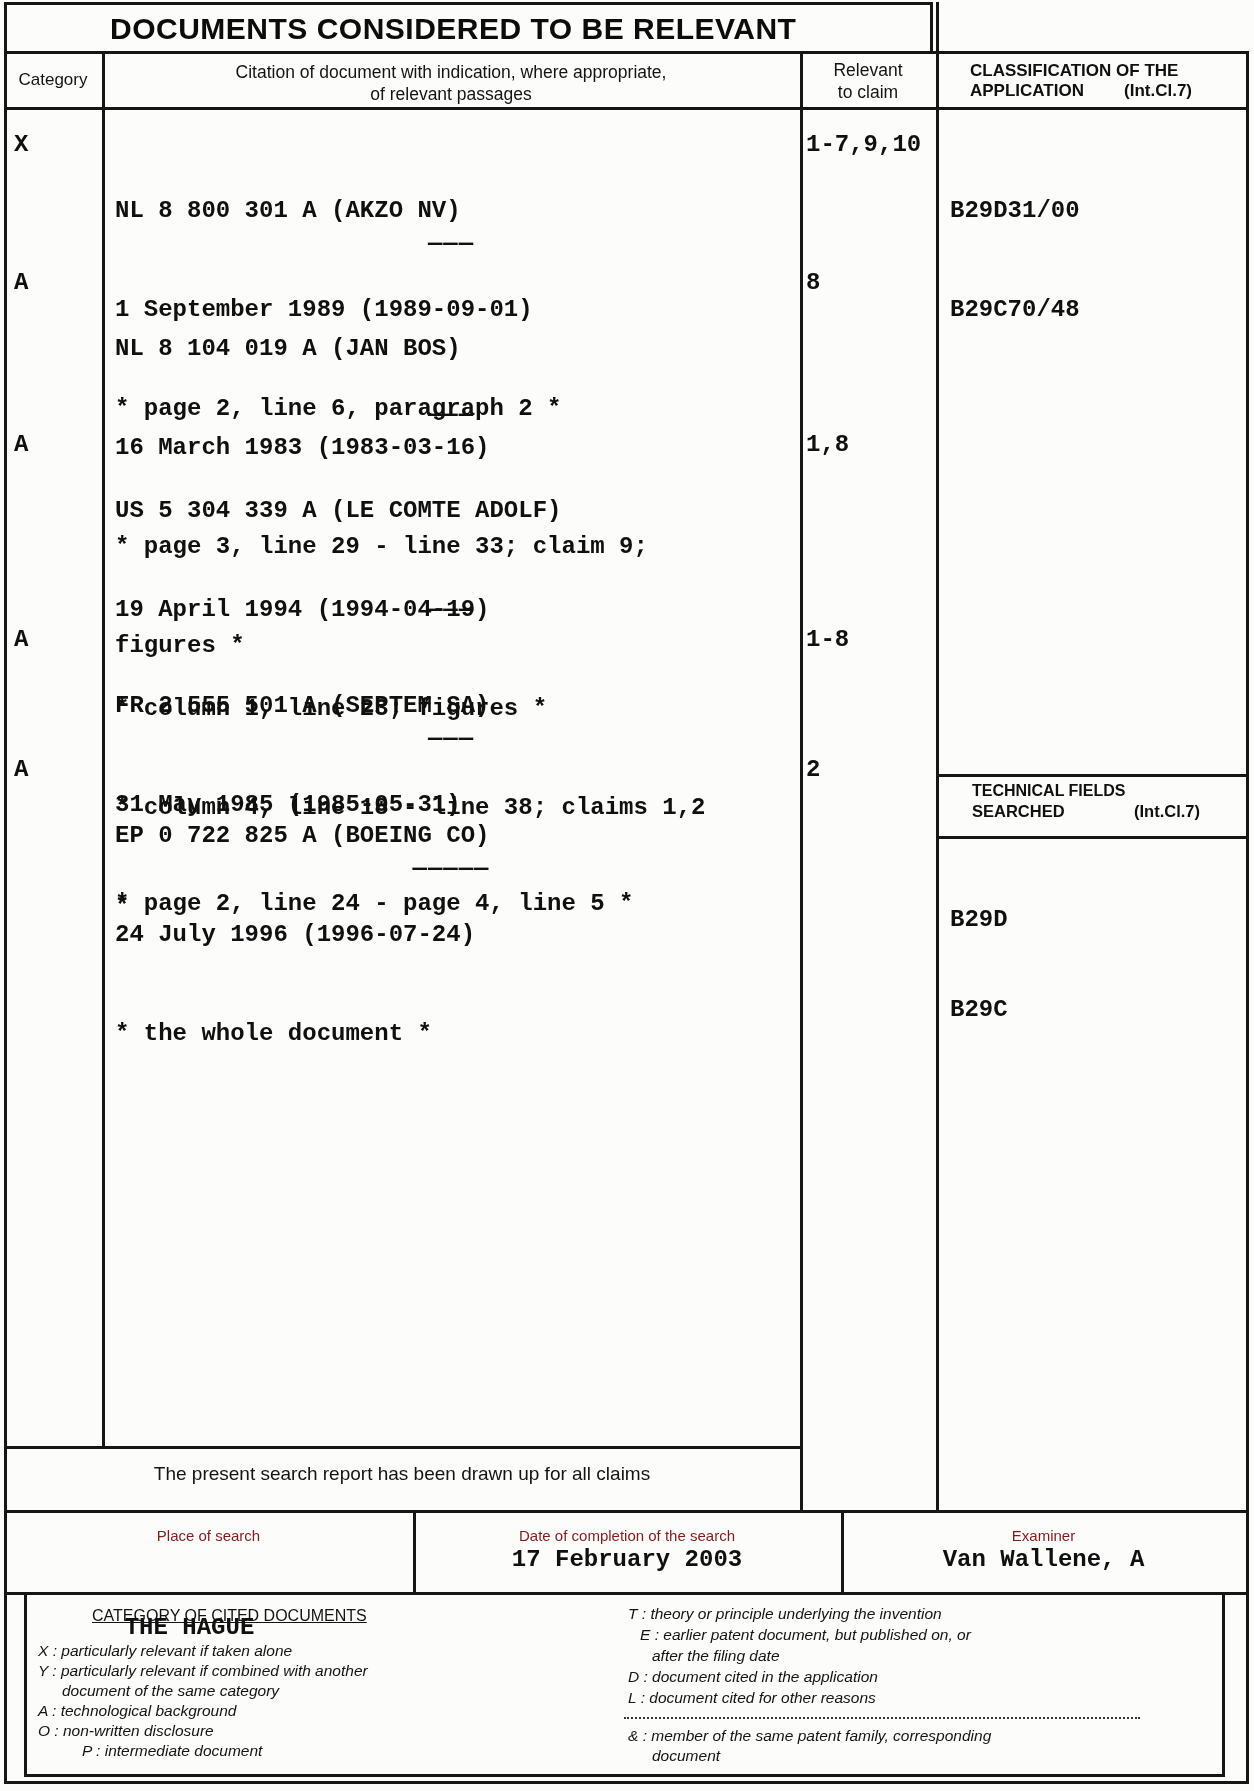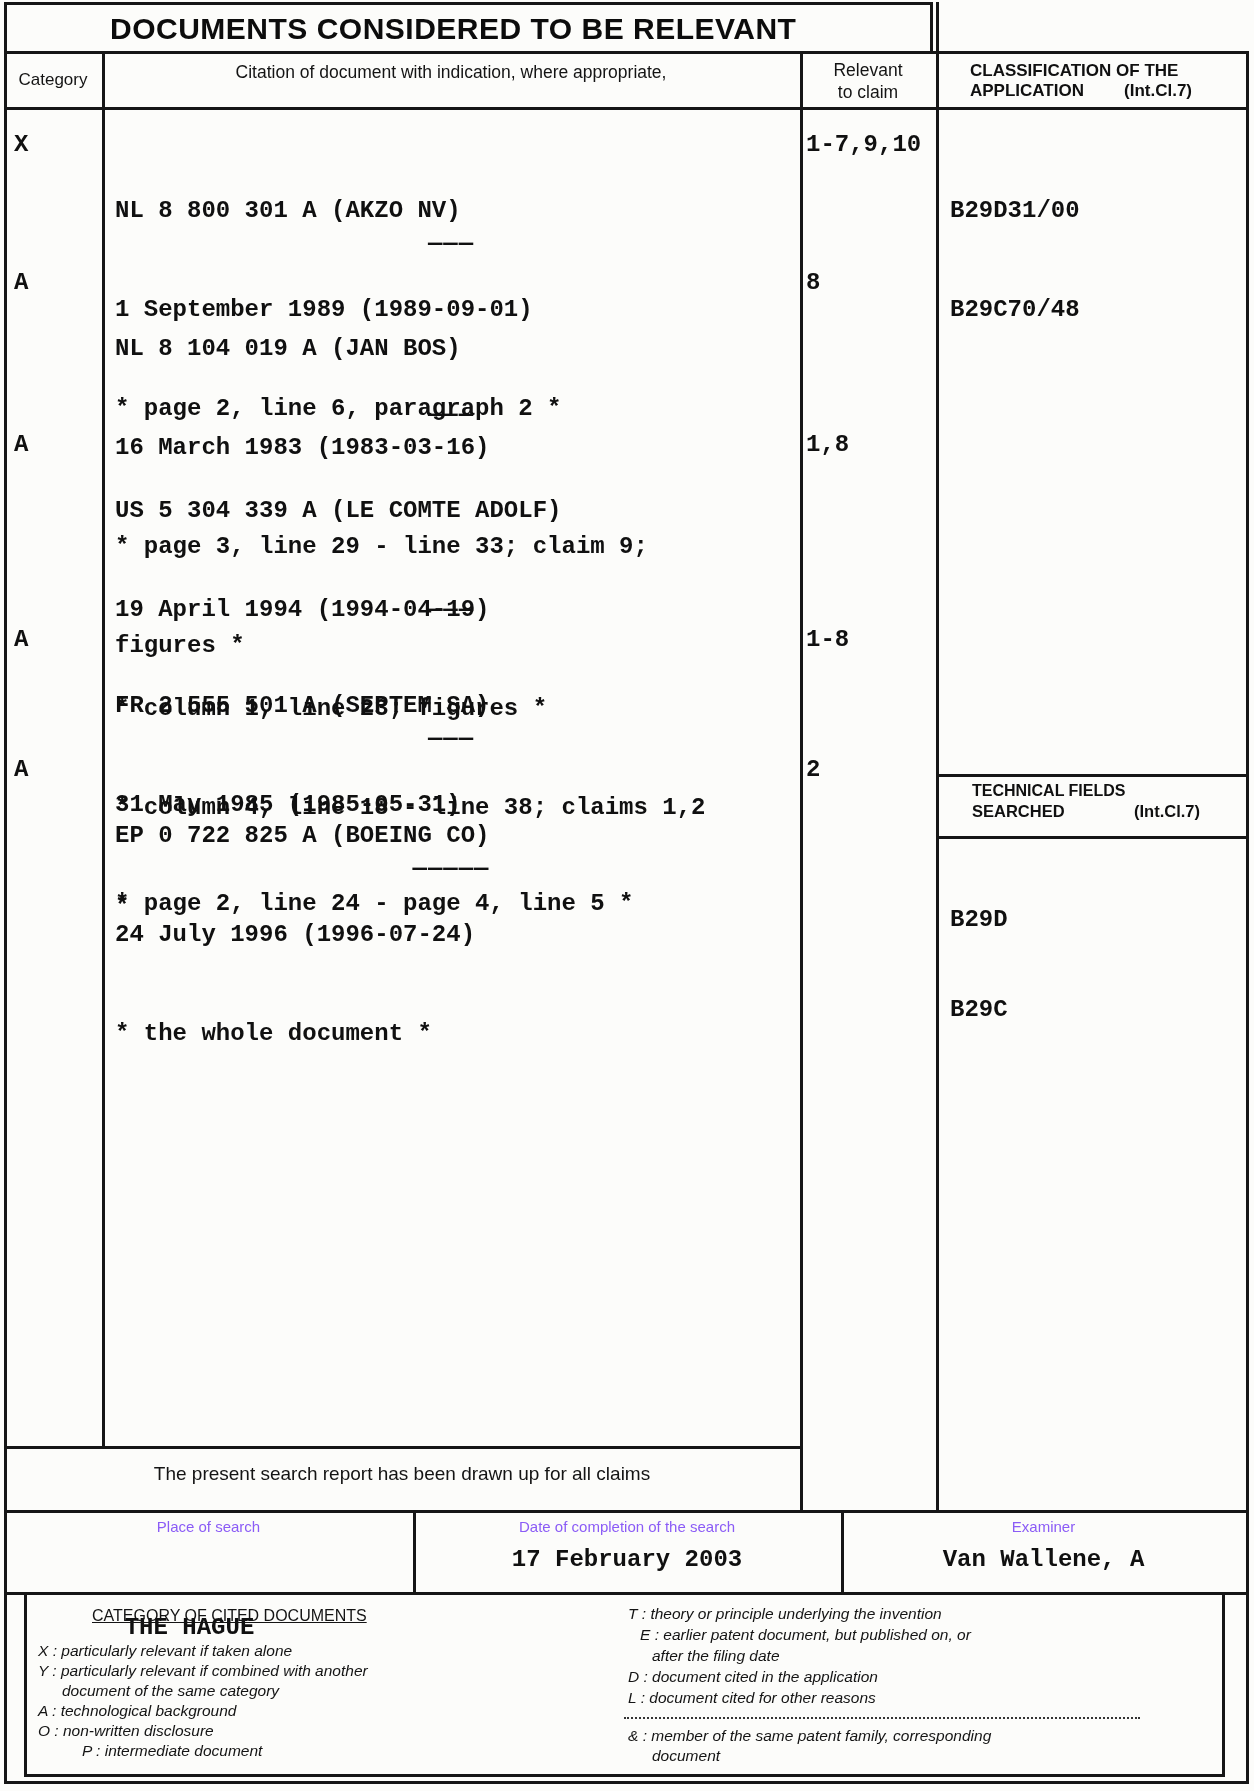--- a/index.html
+++ b/index.html
@@ -32,21 +32,21 @@
   .cell-center{text-align:center;}
   .claim-col{left:806px;}
   .cit-col{left:115px;}
   .cat-col{left:14px;}
   .sep{left:102px;width:698px;text-align:center;letter-spacing:1px;}
   .classhdr{font-size:17px;font-weight:bold;line-height:20px;white-space:pre;}
   .legend-line{font-size:15.5px;font-style:italic;white-space:nowrap;color:#141414;}
   .legend-head{font-size:16px;white-space:nowrap;color:#141414;text-decoration:underline;}
   .dotted{border-top:2px dotted #333;}
   .flexsb{display:flex;justify-content:space-between;}
-  .smalllabel{font-size:15px;text-align:center;color:#8b5cf6;}
+  .smalllabel{font-size:15px;text-align:center;color:#7f1d1d;margin-top:9px;}
 </style>
 </head>
 <body>
 
 <div class="page">
 
   <div class="hl" style="left:4px;top:2px;width:929px;"></div>
   <div class="vl" style="left:4px;top:2px;height:1782px;"></div>
   <div class="vl" style="left:930px;top:2px;height:52px;"></div>
   <div class="vl" style="left:936px;top:2px;height:1511px;"></div>
@@ -64,20 +64,21 @@
   <div class="hl" style="left:4px;top:1592px;width:1245px;"></div>
   <div class="vl" style="left:24px;top:1592px;height:185px;"></div>
   <div class="vl" style="left:1222px;top:1592px;height:185px;"></div>
   <div class="hl" style="left:24px;top:1774px;width:1201px;"></div>
   <div class="hl" style="left:4px;top:1781px;width:1245px;"></div>
 
   <div class="abs title" style="left:110px;top:12px;">DOCUMENTS CONSIDERED TO BE RELEVANT</div>
 
   <div class="abs hdr" style="left:4px;top:69px;width:98px;font-size:17px;">Category</div>
   <div class="abs hdr" style="left:102px;top:62px;width:698px;">Citation of document with indication, where appropriate,</div>
+  <div class="abs hdr" style="left:102px;top:84px;width:698px;">of relevant passages</div>
   <div class="abs hdr" style="left:800px;top:60px;width:136px;">Relevant</div>
   <div class="abs hdr" style="left:800px;top:82px;width:136px;">to claim</div>
   <div class="abs classhdr" style="left:970px;top:61px;">CLASSIFICATION OF THE</div>
   <div class="abs classhdr flexsb" style="left:970px;top:81px;width:222px;">
     <span>APPLICATION</span>
     <span>(Int.Cl.7)</span>
   </div>
 
   <div class="abs mono cat-col" style="top:128px;">X</div>
   <div class="abs mono cit-col" style="top:128px;">

